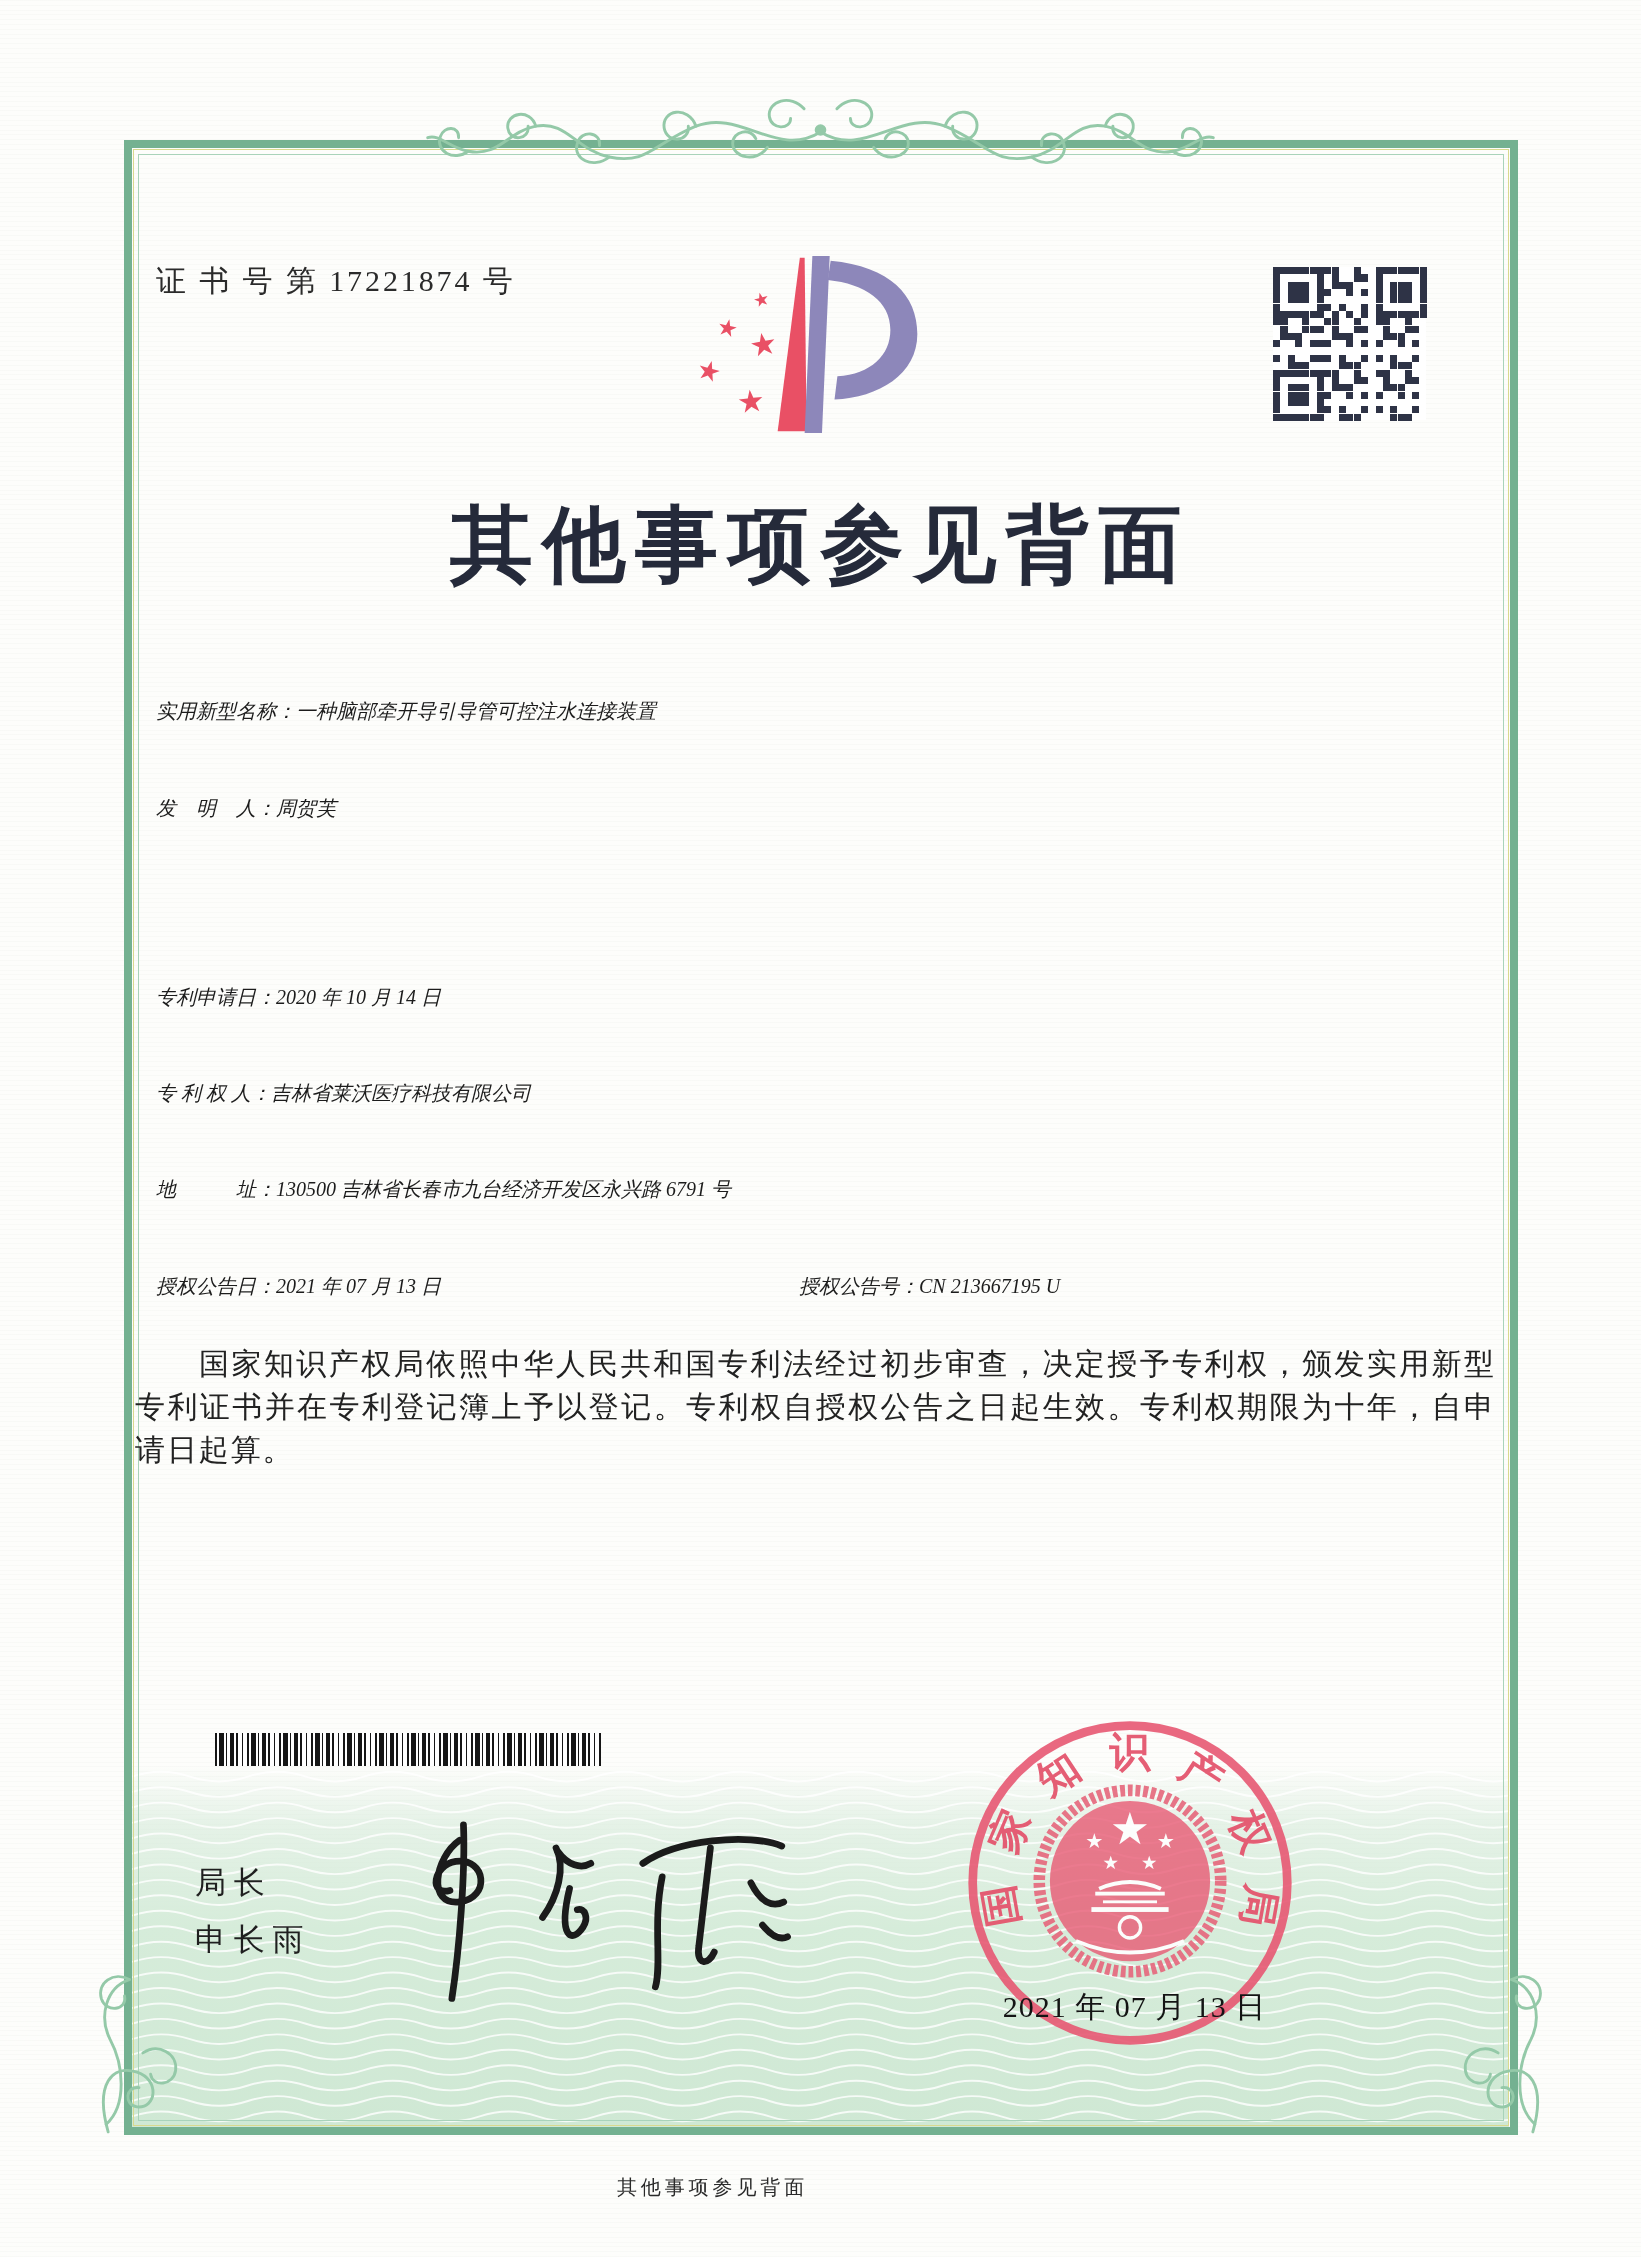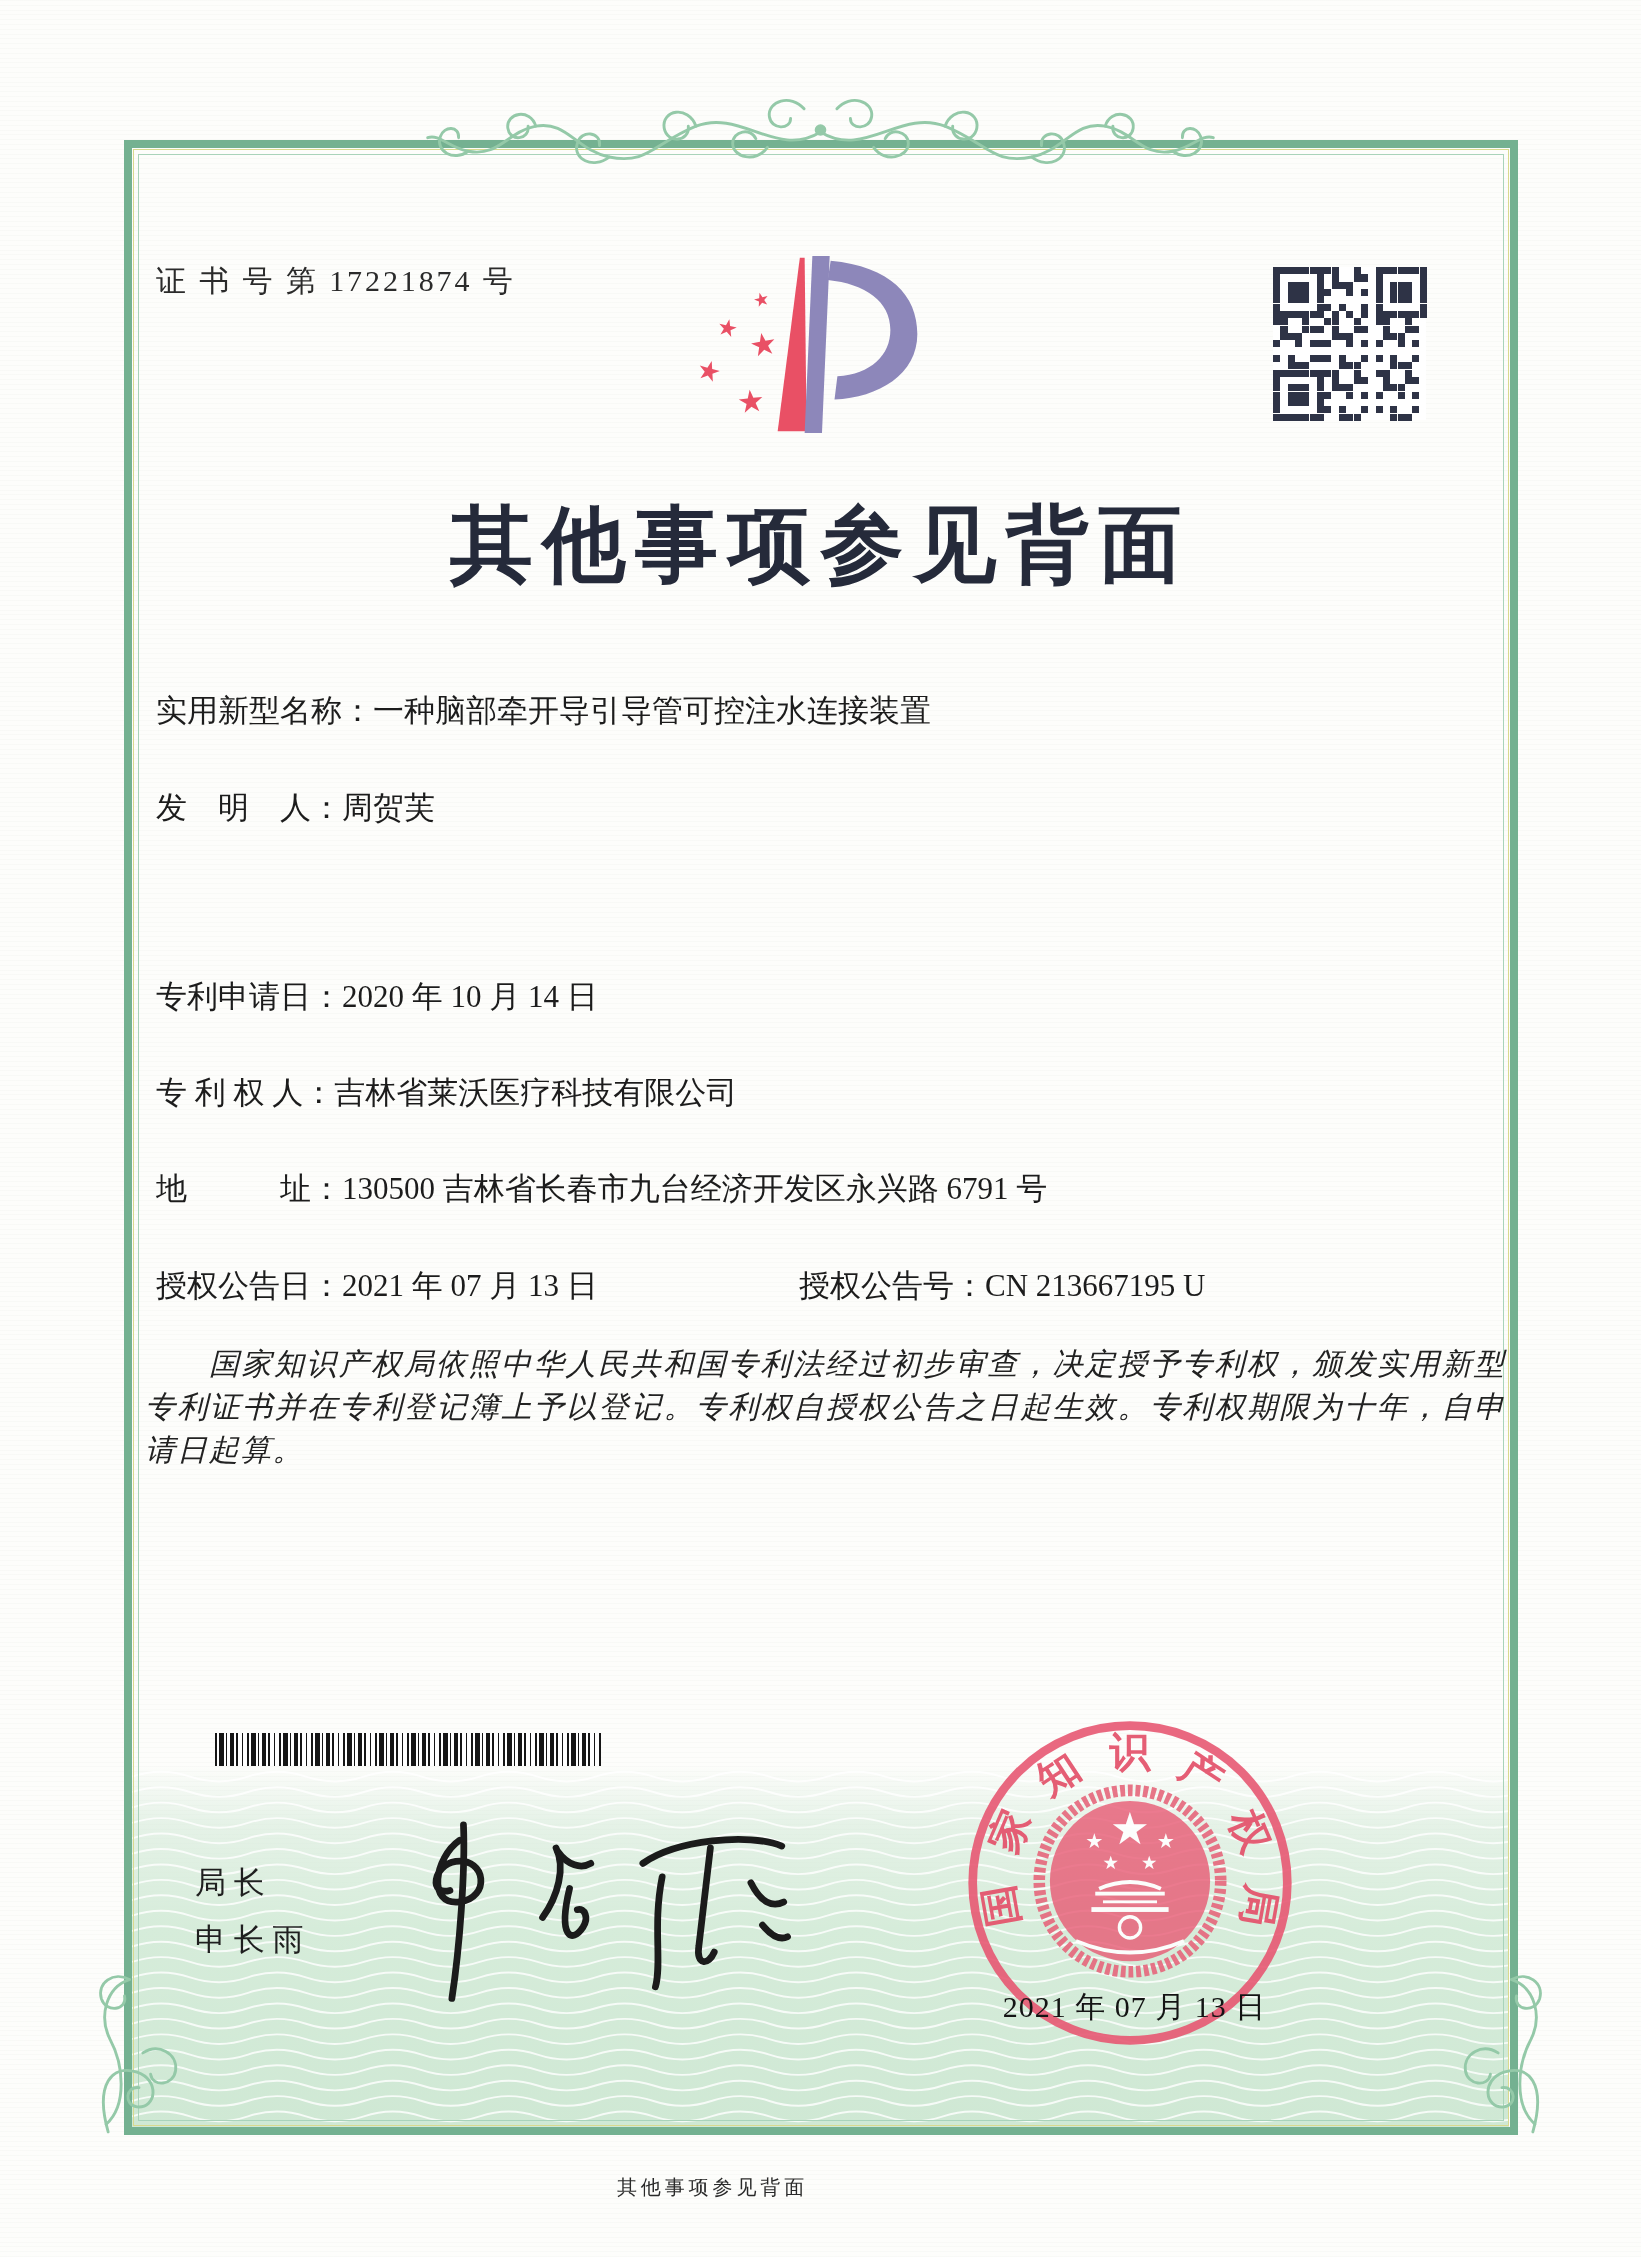--- a/index.html
+++ b/index.html
@@ -36,28 +36,28 @@
   
   .cert-no{position:absolute;left:156px;top:261px;z-index:4;font-size:30px;letter-spacing:2.9px;color:#2b2b2b;}
   .logo{position:absolute;left:686px;top:253px;width:245px;height:183px;z-index:4;}
   .qr{position:absolute;left:1273px;top:267px;width:153px;height:153px;z-index:4;background:#fff;}
   .qr i{position:absolute;width:7.3px;height:7.3px;background:#2e3346;}
   .title{
     position:absolute;left:0;top:490px;width:1641px;z-index:4;margin:0;
     text-align:center;font-size:83px;font-weight:bold;letter-spacing:9.7px;color:#252a3a;
   }
   
-  .field-row{position:absolute;left:156px;z-index:4;font-size:31px;line-height:44px;white-space:nowrap;}
+  .field-row{position:absolute;left:156px;z-index:4;font-size:20px;line-height:44px;white-space:nowrap;font-style:italic;}
   .f-label{color:#1c1c1c;}
   .f-value{color:#1c1c1c;}
   .grant-col2{position:absolute;left:643px;top:0;}
   
   .body-text{
-    position:absolute;left:145px;top:1342px;width:1361px;z-index:4;
-    font-size:30px;line-height:43px;letter-spacing:1.9px;text-align:justify;color:#222;font-style:italic;
+    position:absolute;left:135px;top:1342px;width:1361px;z-index:4;
+    font-size:30px;line-height:43px;letter-spacing:1.9px;text-align:justify;color:#222;
   }
   .body-text p{margin:0;text-indent:64px;}
   
   .barcode{
     position:absolute;left:215px;top:1733px;width:386px;height:33px;z-index:4;
     background:repeating-linear-gradient(90deg,
       #161616 0 1.9px,#fff 1.9px 3.9px,#161616 3.9px 8.7px,#fff 8.7px 10.6px,
       #161616 10.6px 11.6px,#fff 11.6px 15.4px,#161616 15.4px 19.3px,#fff 19.3px 21px,
       #161616 21px 23px,#fff 23px 27px,#161616 27px 28px,#fff 28px 32px);
   }

